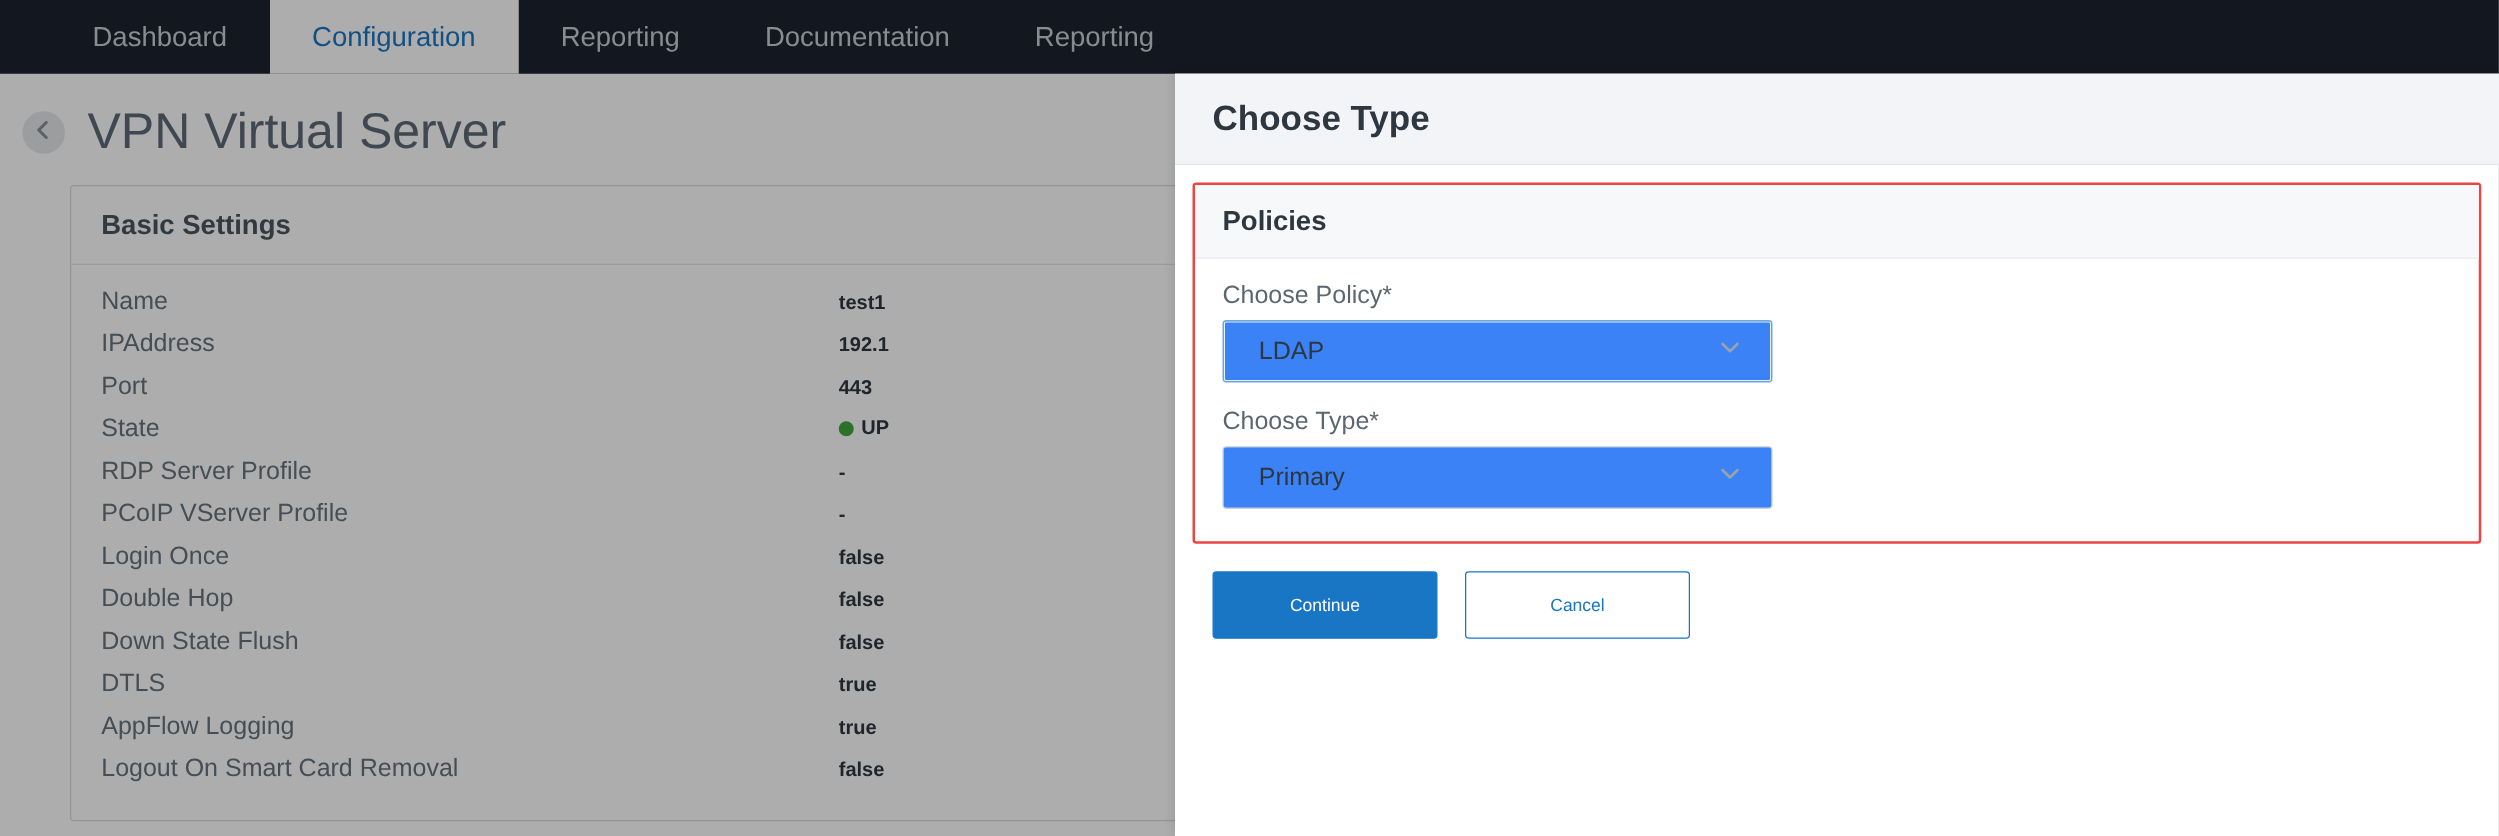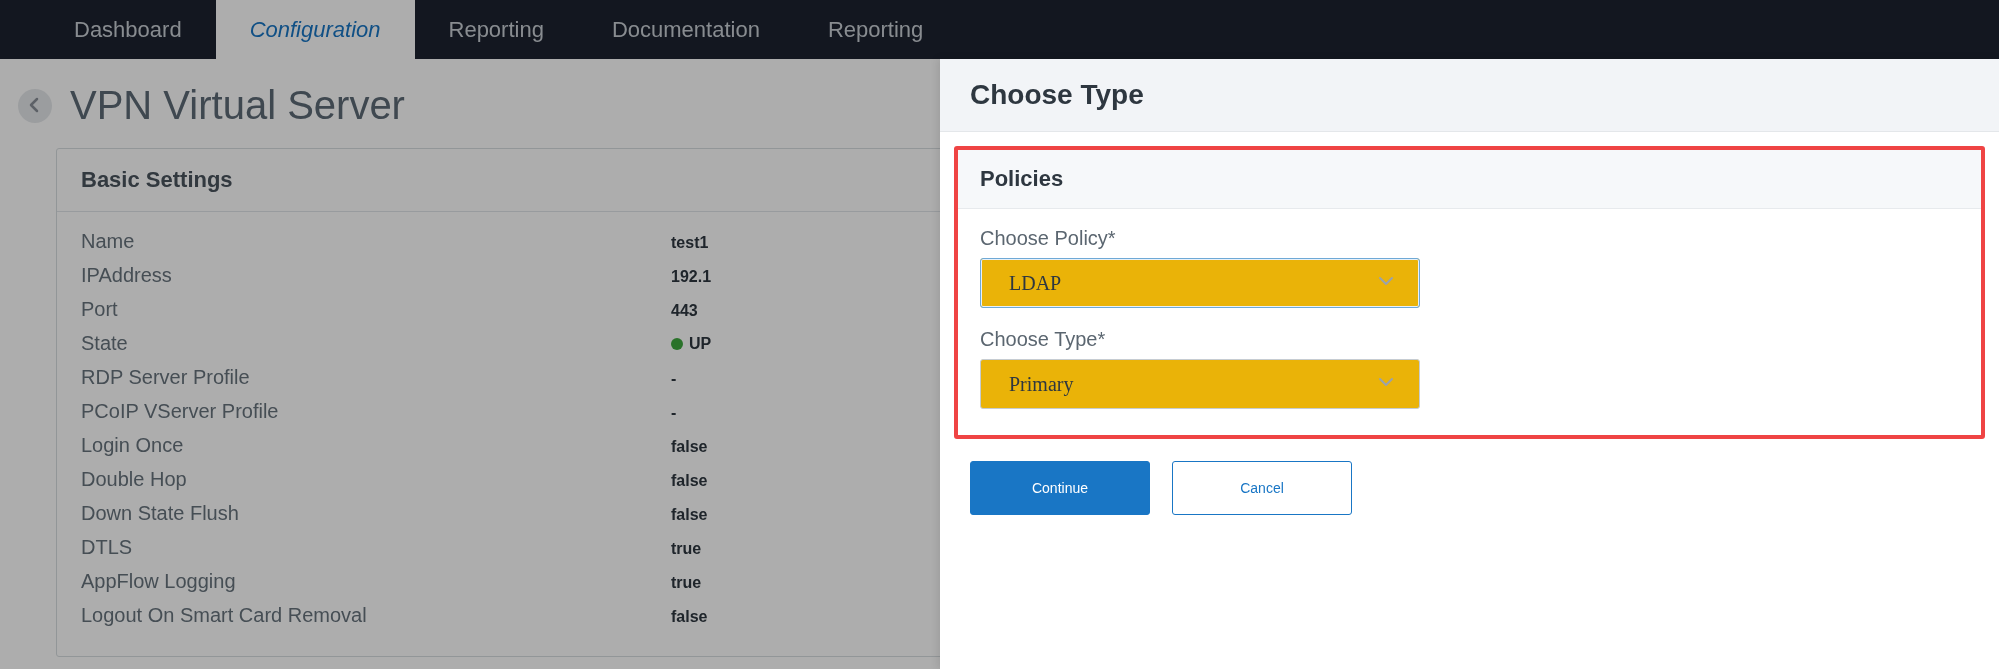--- a/index.html
+++ b/index.html
@@ -1,21 +1,21 @@
 <!DOCTYPE html>
 <html><head>
   <meta charset="utf-8">
   <style>
     * { box-sizing: border-box; margin: 0; padding: 0; }
     body { font-family: -apple-system, BlinkMacSystemFont, "Segoe UI", Arial, sans-serif; background: #fff; color: #333; width: 1999px; height: 669px; overflow: hidden; position: relative; }
 
     
     .topnav { background: #1c2330; height: 59px; display: flex; align-items: stretch; padding-left: 40px; }
     .topnav-item { display: flex; align-items: center; padding: 0 34px; color: #d6d6d6; font-size: 22px; font-weight: 400; cursor: pointer; }
-    .topnav-item.active { background: #fff; color: #1976c5; font-style: italic; }
+    .topnav-item.active { background: #fff; color: #1976c5; }
     .topnav-item:not(.active) { color: #c9ced4; }
 
     
     .page-header { display: flex; align-items: center; gap: 18px; padding: 24px 18px 20px 18px; }
     .back-circle { width: 34px; height: 34px; border-radius: 50%; background: #e5e8eb; display: flex; align-items: center; justify-content: center; cursor: pointer; }
     .back-arrow { font-size: 20px; color: #8a9099; line-height: 1; }
     .page-title { font-size: 40px; font-weight: 400; color: #5e6b77; }
 
     
     .card { margin: 0 0 0 56px; border: 1px solid #d8dde1; border-radius: 3px; width: 1380px; }
@@ -25,25 +25,25 @@
     .kv-label { width: 590px; font-size: 20px; color: #67737d; font-weight: 400; }
     .kv-value { font-size: 16px; font-weight: 700; color: #2e3740; display: flex; align-items: center; gap: 6px; }
     .status-dot { display: inline-block; width: 12px; height: 12px; border-radius: 50%; background: #3fa93f; }
 
     
     .scrim { position: absolute; inset: 0; background: rgba(0,0,0,0.32); z-index: 5; pointer-events: none; }
 
     
     .panel { position: absolute; top: 59px; right: 0; bottom: 0; width: 1059px; background: #fff; z-index: 10; display: flex; flex-direction: column; box-shadow: -2px 0 8px rgba(0,0,0,0.1); }
     .panel-title { background: #f2f4f7; padding: 20px 30px; font-size: 28px; font-weight: 700; color: #2e3740; border-bottom: 1px solid #e4e7ea; }
-    .policies-box { margin: 14px 14px 0 14px; border: 4px solid #ef4444; border-radius: 3px; background: #fff; }
+    .policies-box { margin: 14px 14px 0 14px; border: 2px solid #ef4444; border-radius: 3px; background: #fff; }
     .policies-head { background: #f6f8fa; padding: 16px 22px; font-size: 22px; font-weight: 700; color: #2e3740; border-bottom: 1px solid #e7eaed; }
     .policies-body { padding: 18px 22px 26px 22px; }
     .field-label { font-size: 20px; color: #5b6670; margin-bottom: 8px; }
-    .select { width: 440px; height: 50px; border: 1px solid #c6ccd2; border-radius: 3px; display: flex; align-items: center; justify-content: space-between; padding: 0 24px 0 28px; font-size: 20px; color: #2e3740; cursor: pointer; background: #eab308; font-family: Liberation Serif, serif; }
+    .select { width: 440px; height: 50px; border: 1px solid #c6ccd2; border-radius: 3px; display: flex; align-items: center; justify-content: space-between; padding: 0 24px 0 28px; font-size: 20px; color: #2e3740; cursor: pointer; background: #3b82f6; }
     .select.active { border-color: #6fa9d6; box-shadow: inset 0 0 0 1px #e7f1fa; }
     .chev { color: #9aa2ab; }
     .field-gap { height: 20px; }
     .panel-actions { padding: 22px 0 0 30px; display: flex; gap: 22px; }
     .btn { height: 54px; min-width: 180px; border-radius: 3px; font-size: 14px; display: flex; align-items: center; justify-content: center; cursor: pointer; }
     .btn-primary { background: #1976c5; color: #fff; border: 1px solid #1976c5; }
     .btn-secondary { background: #fff; color: #1976c5; border: 1px solid #1976c5; }
 
     
     .background-layer { position: absolute; inset: 0; z-index: 1; }

